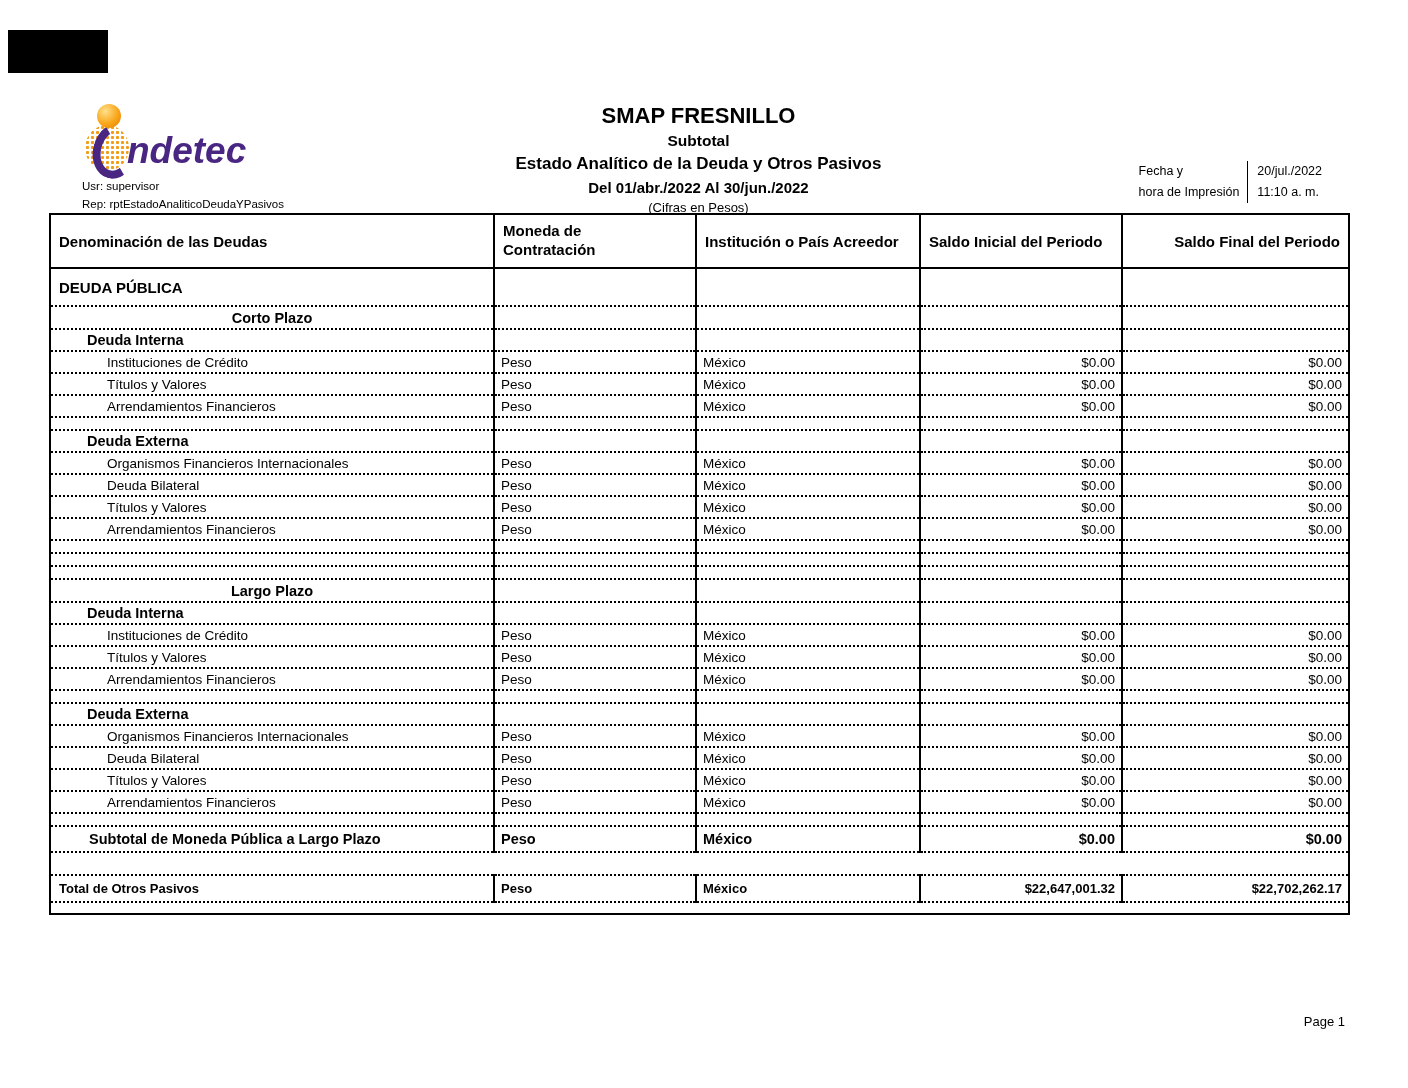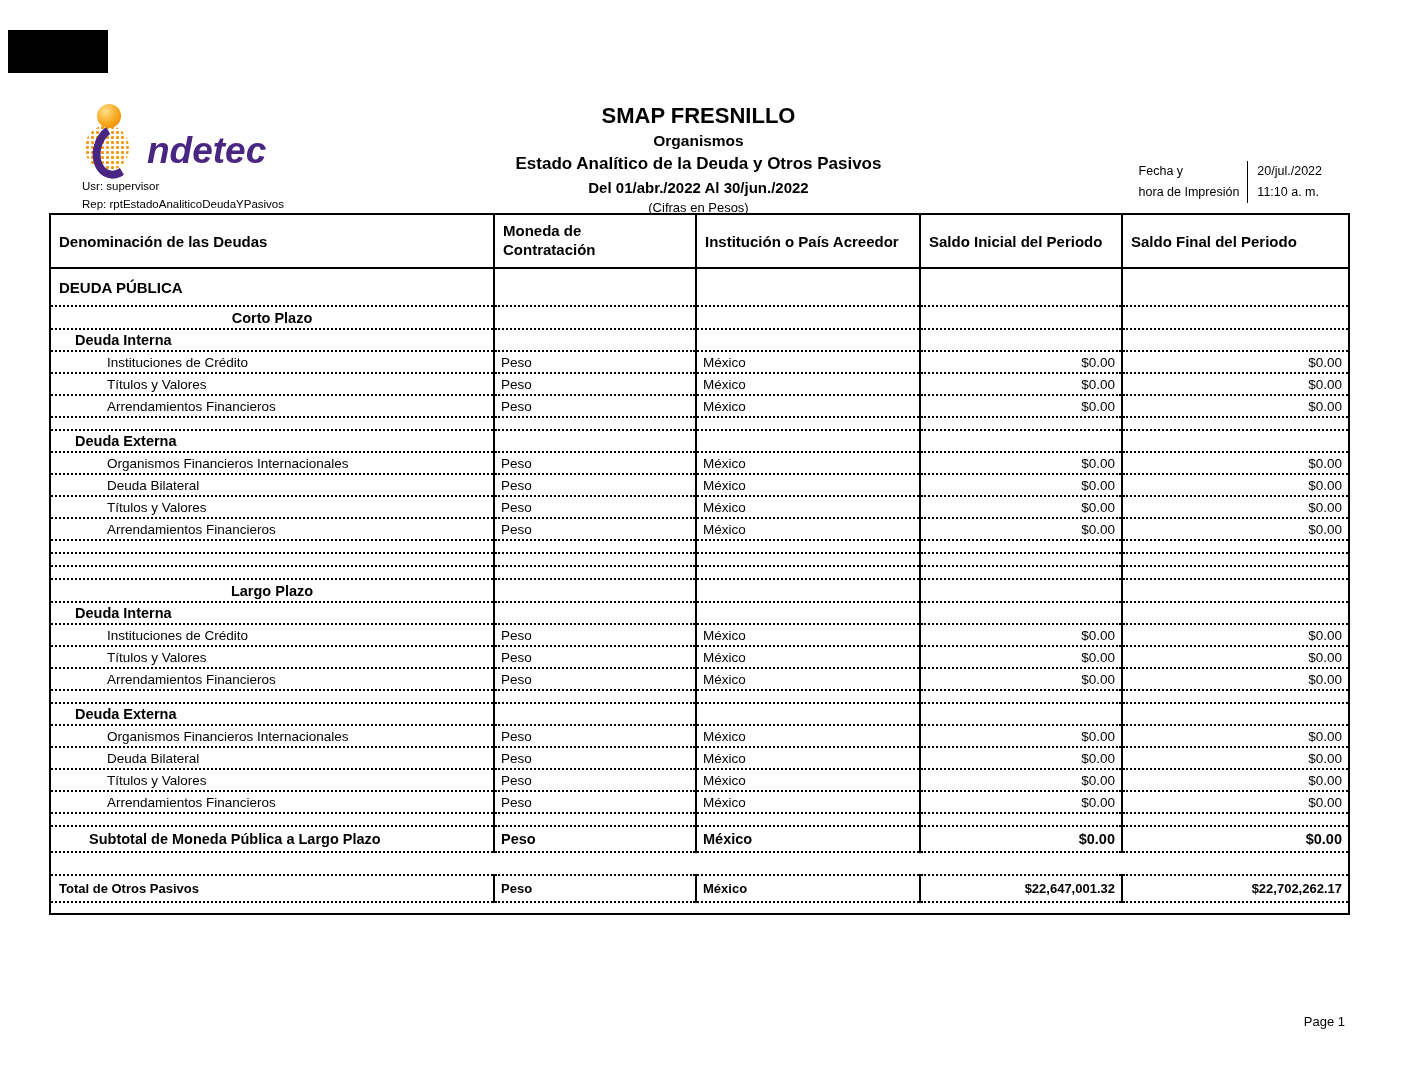--- a/index.html
+++ b/index.html
@@ -5,21 +5,21 @@
   html,body { margin:0; padding:0; }
   body {
     width:1408px; height:1088px; background:#ffffff; position:relative;
     font-family:"Liberation Sans","DejaVu Sans",sans-serif; color:#000;
     overflow:hidden;
   }
   
   .black-box { position:absolute; left:8px; top:30px; width:100px; height:43px; background:#000; }
 
   
-  .logo { position:absolute; left:84px; top:104px; display:flex; align-items:flex-end;gap:20px; }
+  .logo { position:absolute; left:84px; top:104px; display:flex; align-items:flex-end; }
   .logo-i { position:relative; width:48px; height:68px; }
   .logo-ball { position:absolute; left:13px; top:0; width:24px; height:24px; border-radius:50%;
     background:radial-gradient(circle at 35% 30%, #ffe08a 0%, #f9a61a 55%, #e27d00 100%); }
   .logo-dotball { position:absolute; left:1px; top:21px; width:44px; height:46px; border-radius:50%;
     background-image:radial-gradient(circle, #f39c12 1.3px, rgba(0,0,0,0) 1.8px);
     background-size:5px 5px; }
   .logo-swirl { position:absolute; left:9px; top:19px; width:28px; height:40px;
     border:8px solid transparent; border-left-color:#4a2683; border-bottom-color:#4a2683;
     border-radius:50%; transform:rotate(15deg); }
   .logo-text { font-size:37px; font-weight:bold; font-style:italic; color:#4a2683;
@@ -44,31 +44,31 @@
 
   
   .tablewrap { position:absolute; left:49px; top:213px; width:1299px; }
   table.report { width:1299px; table-layout:fixed; border-collapse:collapse; border:2px solid #000; }
   table.report th, table.report td { overflow:hidden; white-space:nowrap; }
   table.report th {
     border-right:2px solid #000; border-bottom:2px solid #000;
     font-size:15px; font-weight:bold; text-align:left; vertical-align:middle;
     padding:4px 8px; height:44px;
   }
-  table.report th:last-child, table.report td:last-child { border-right:none; }
+  table.report th:last-child, table.report td:last-child { border-right:none;text-align:right; }
   table.report td { border-right:2px solid #000; border-bottom:2px dotted #000;
     font-size:13.5px; vertical-align:middle; padding:0 6px; }
   .th-moneda span { display:block; width:118px; white-space:normal; line-height:1.25; }
 
   tr.row-section1 td { height:36px; font-weight:bold; font-size:15px; }
   tr.row-section1 td.c-label { padding-left:8px;margin-left:39px; }
   tr.row-center td { height:21px; font-weight:bold; font-size:14.5px; }
   tr.row-center td.c-label { text-align:center; }
   tr.row-section2 td { height:20px; font-weight:bold; font-size:14.5px; }
-  tr.row-section2 td.c-label { padding-left:24px; }
+  tr.row-section2 td.c-label { padding-left:36px; }
   tr.row-item td { height:20px; }
   tr.row-item td.c-label { padding-left:56px; }
   tr.row-spacer td { height:11px; }
   tr.row-subtotal td { height:24px; font-weight:bold; font-size:14.5px; }
   tr.row-subtotal td.c-label { padding-left:38px; }
   tr.row-total td { height:25px; font-weight:bold; font-size:13px; }
   tr.row-total td.c-label { padding-left:8px; }
   td.c-num { text-align:right; }
   td.gapcell { height:20px; }
 
@@ -88,21 +88,21 @@
   <div class="logo-text">ndetec</div>
 </div>
 
 <div class="meta-left">
   <div>Usr: supervisor</div>
   <div>Rep: rptEstadoAnaliticoDeudaYPasivos</div>
 </div>
 
 <div class="titles">
   <div class="t-org">SMAP FRESNILLO</div>
-  <div class="t-state">Organismos</div>
+  <div class="t-state">Subtotal</div>
   <div class="t-report">Estado Analítico de la Deuda y Otros Pasivos</div>
   <div class="t-period">Del 01/abr./2022 Al 30/jun./2022</div>
   <div class="t-units">(Cifras en Pesos)</div>
 </div>
 
 <div class="meta-right">
   <div class="mr-label">Fecha y</div>
   <div class="mr-value">20/jul./2022</div>
   <div class="mr-label">hora de Impresión</div>
   <div class="mr-value">11:10 a. m.</div>

